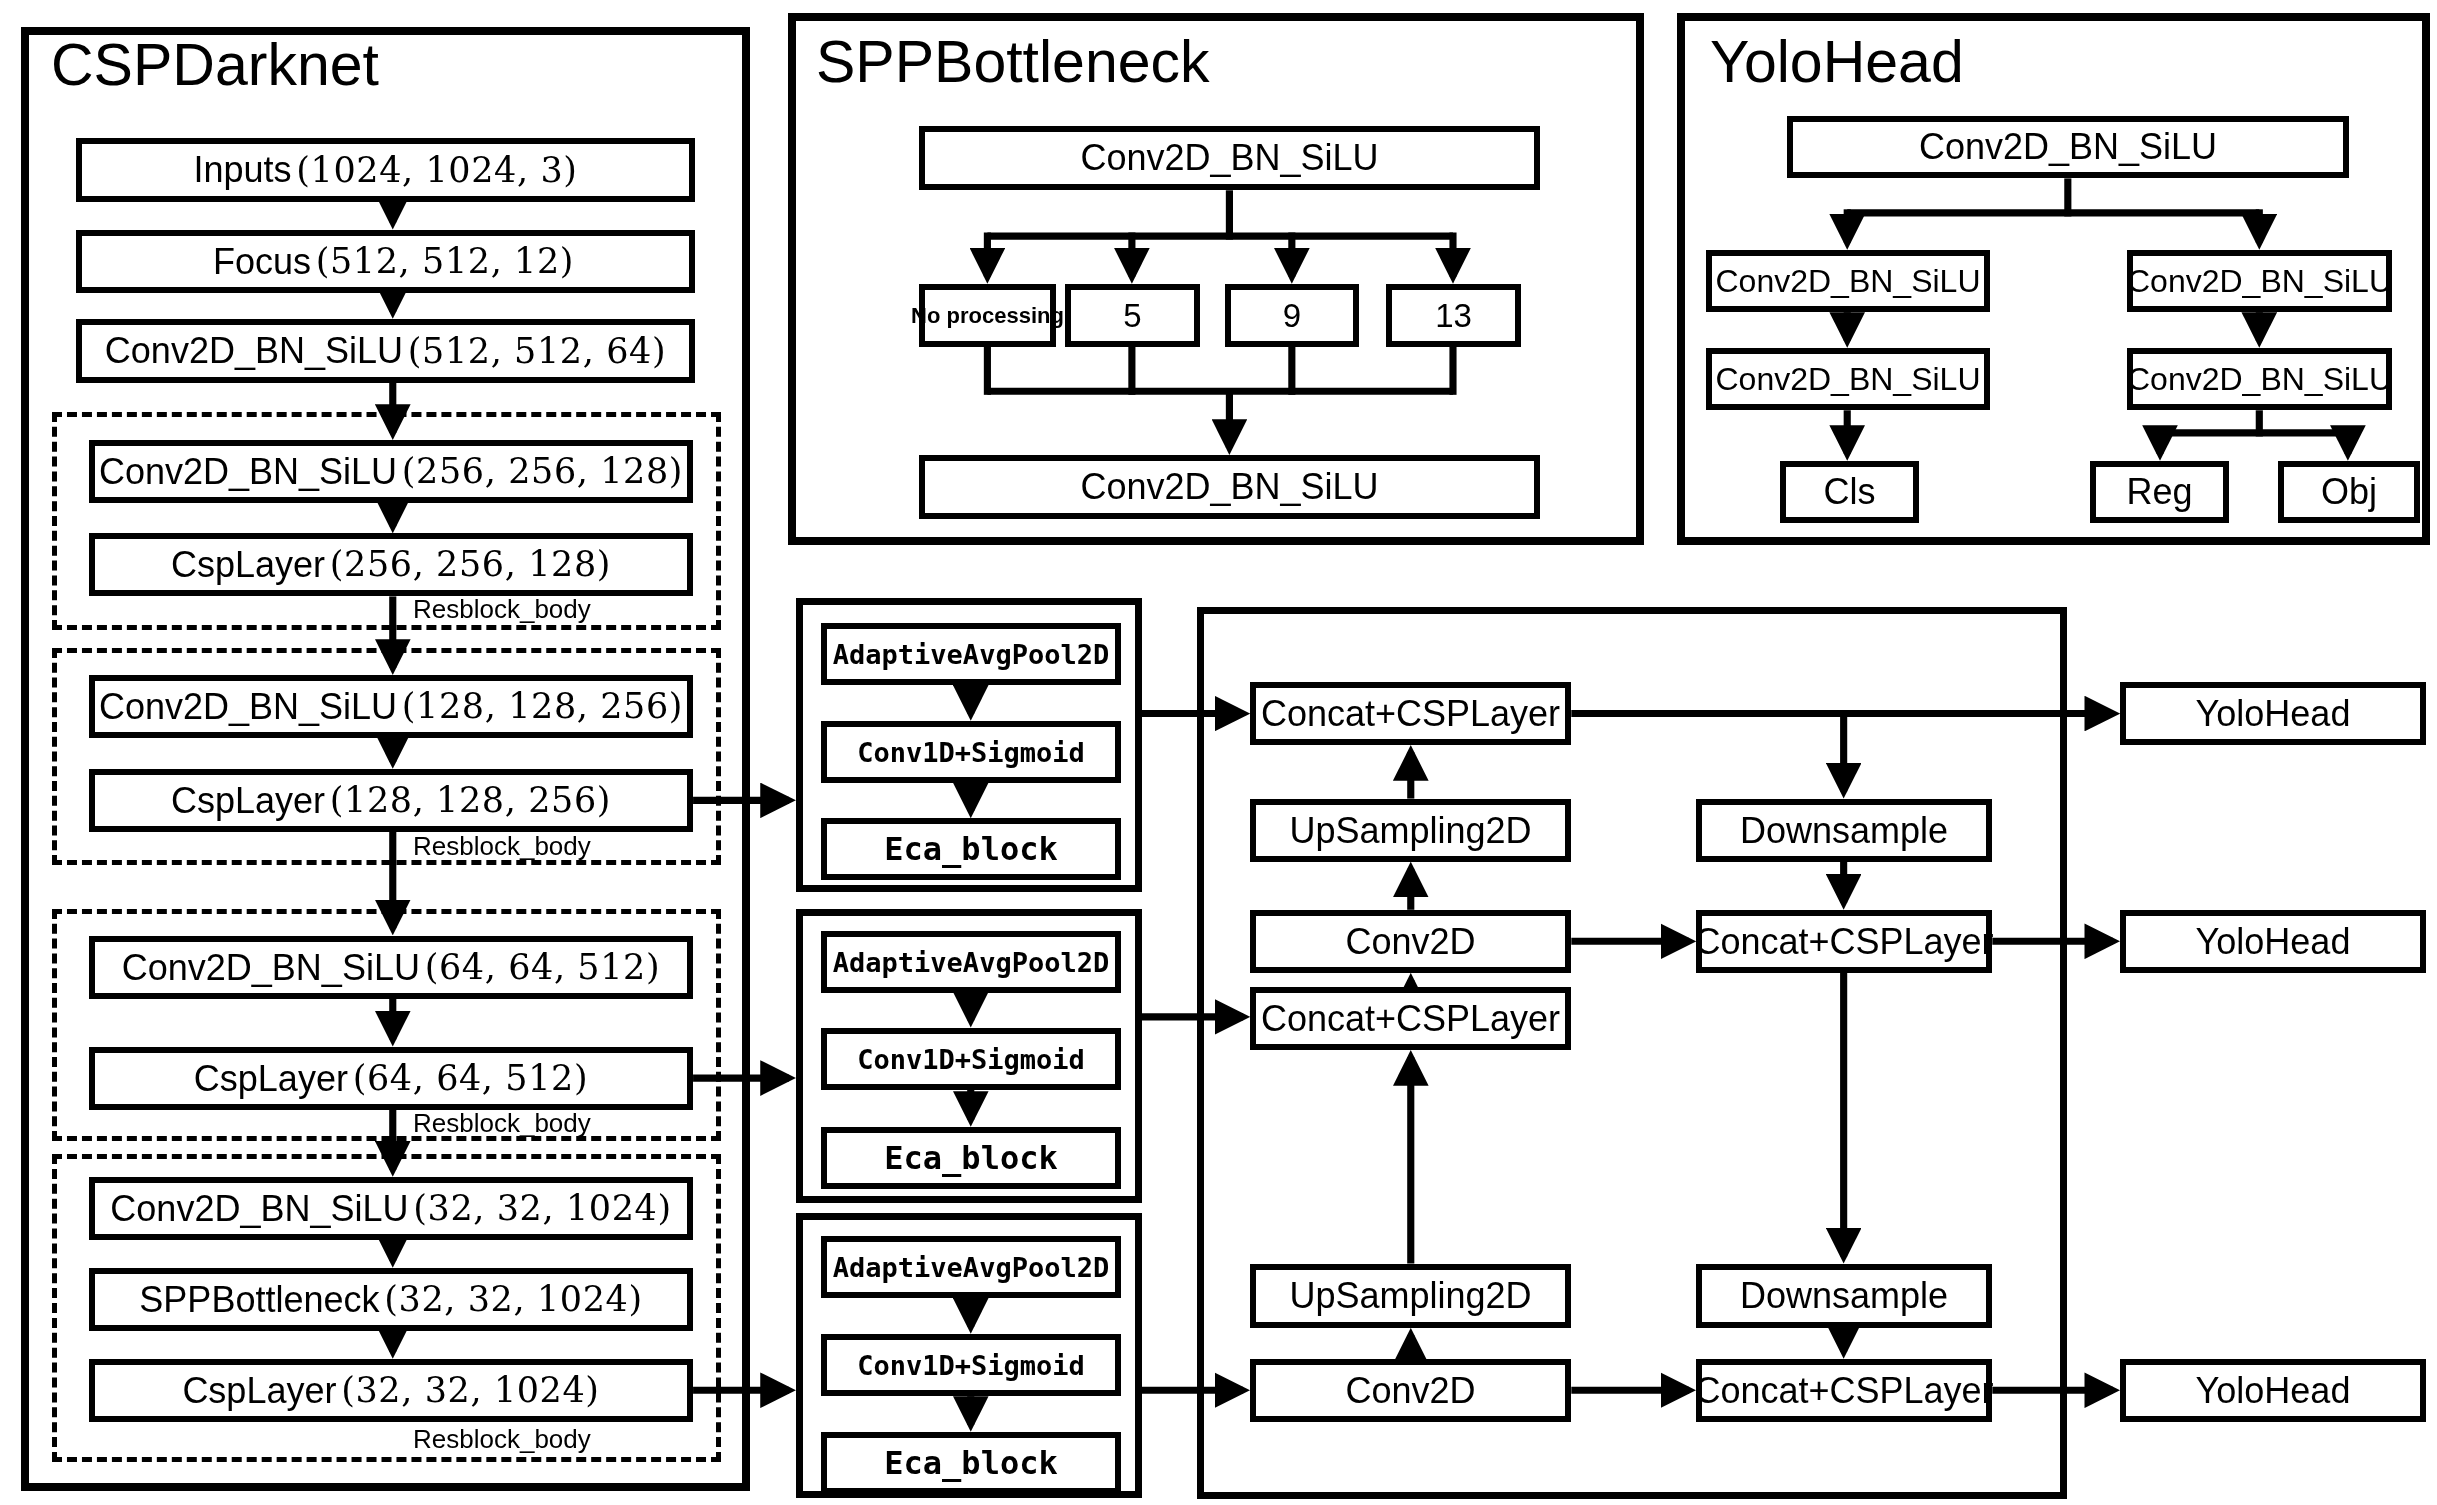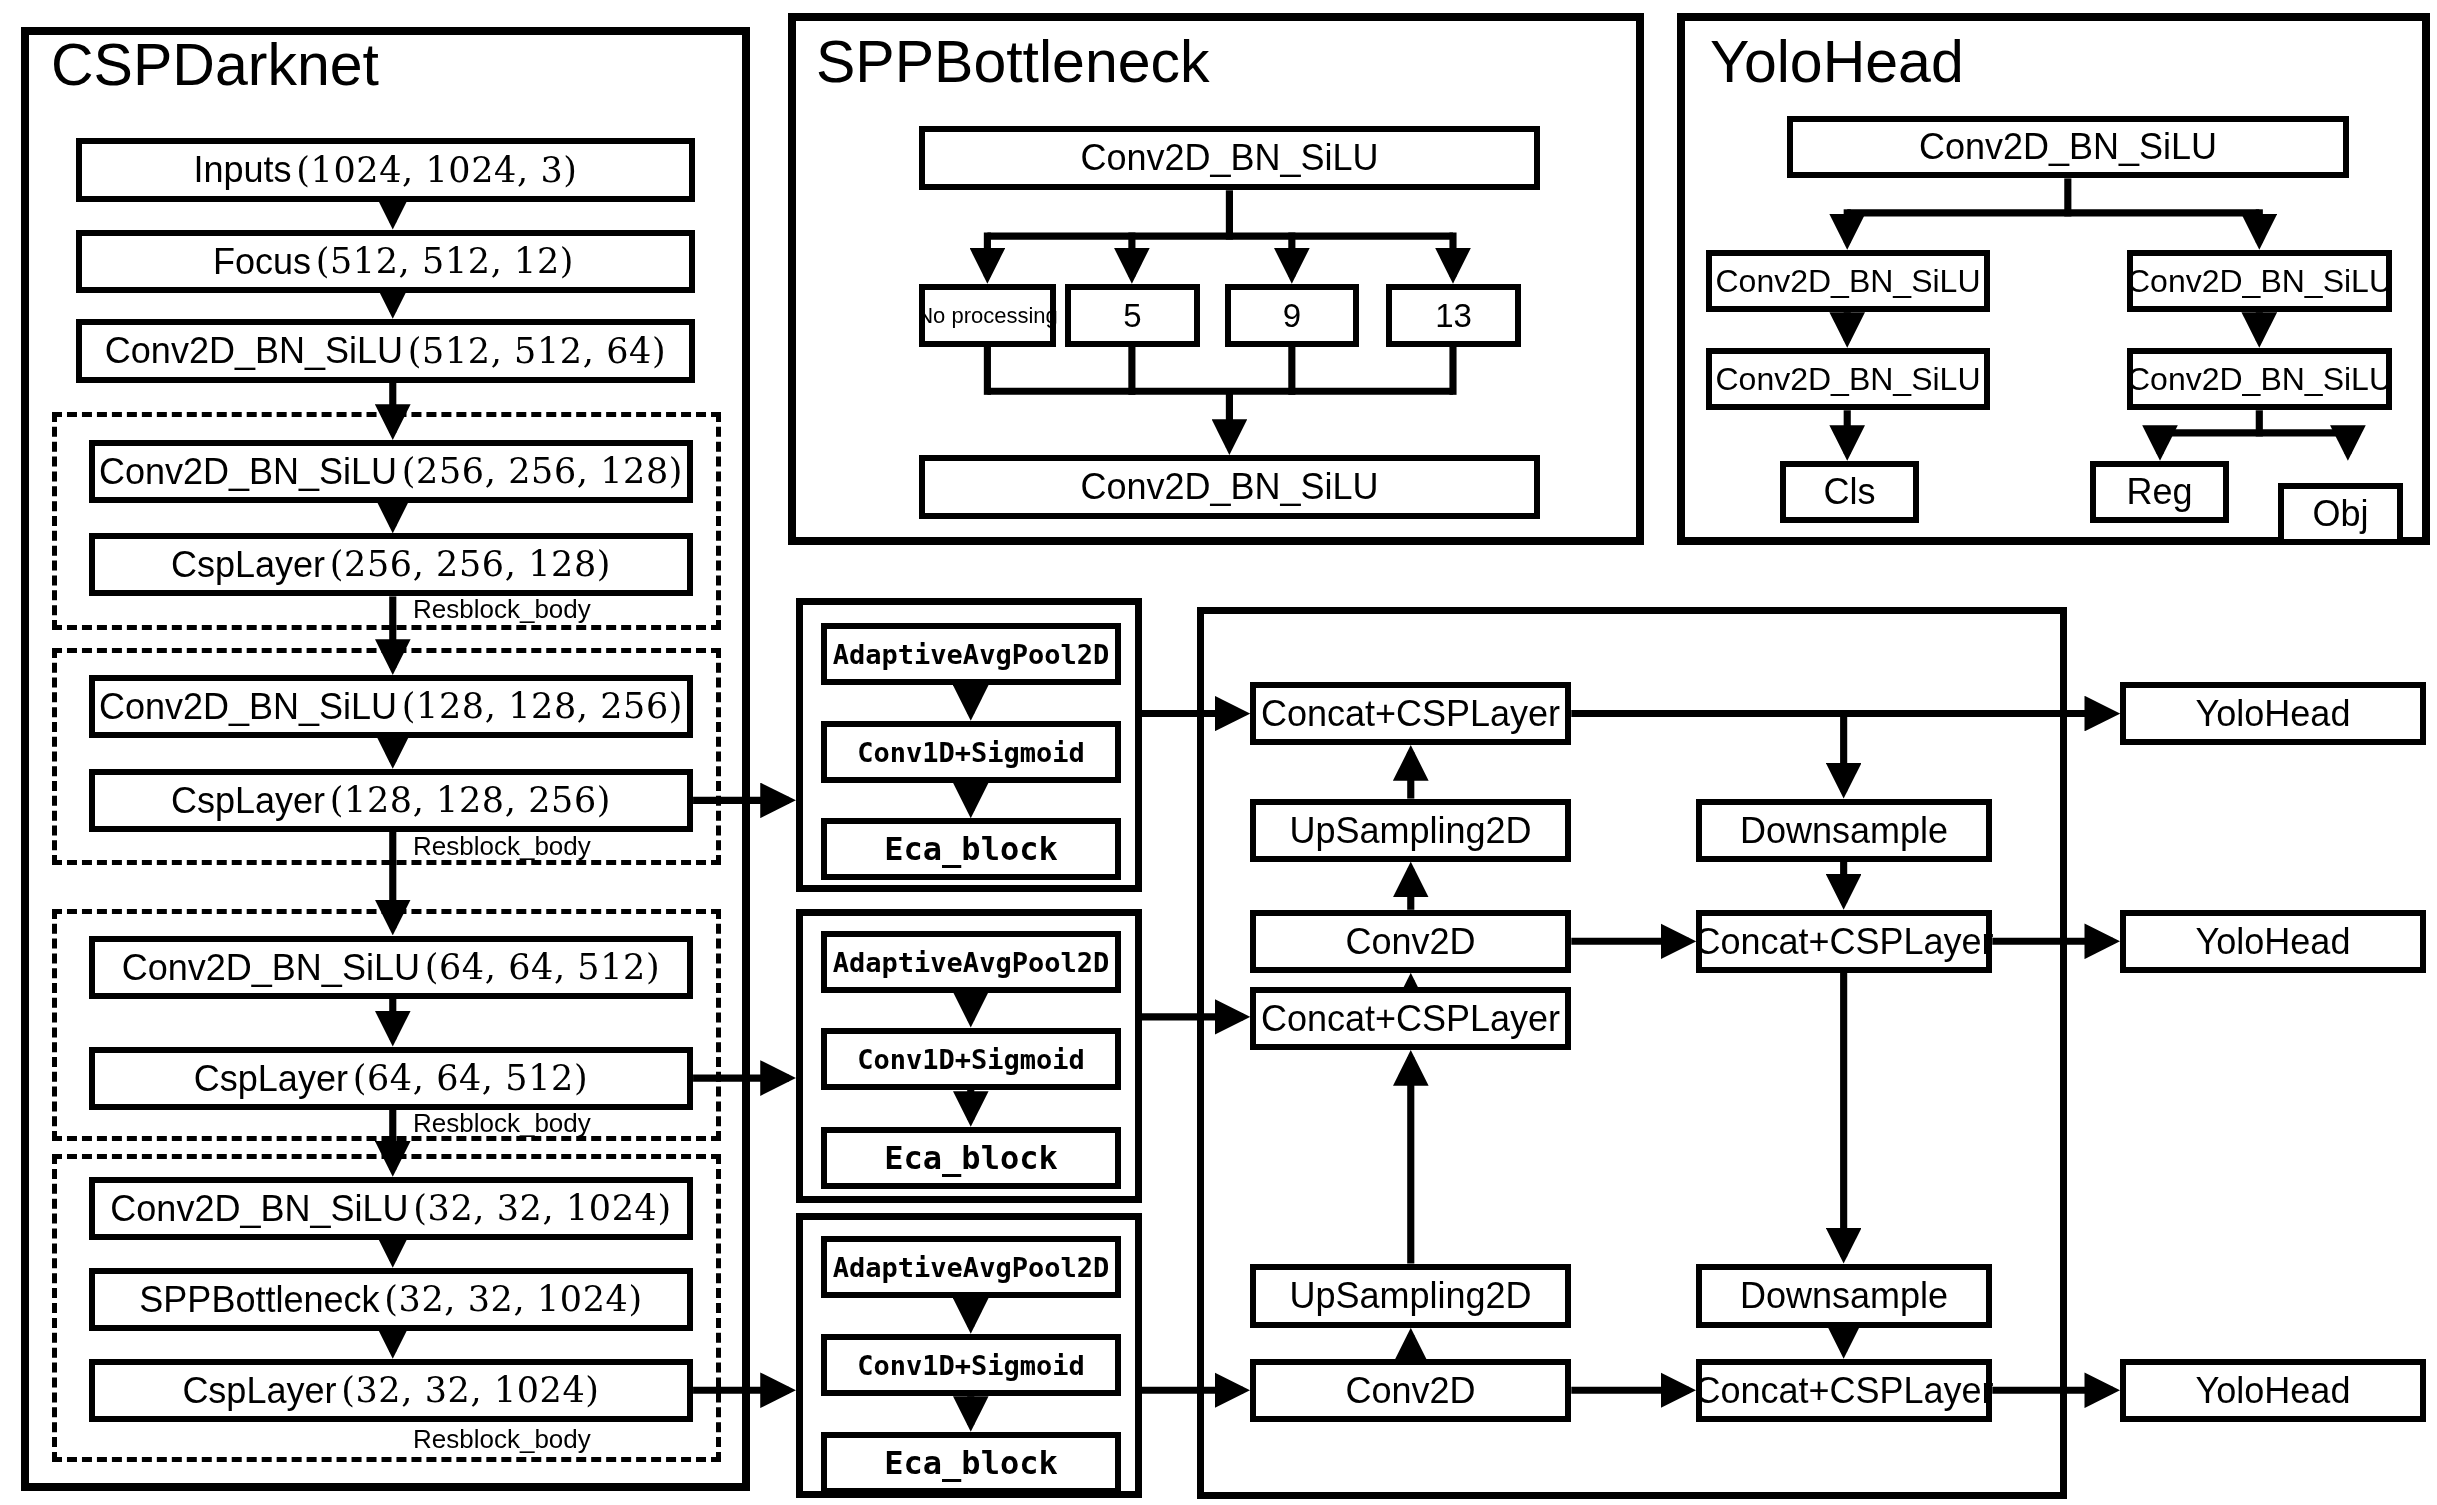--- a/index.html
+++ b/index.html
@@ -168,36 +168,36 @@
   </div>
   <div class="node" style="left:89px;top:1359px;width:604px;height:63px;">
     <span>CspLayer</span>
       <span class="dims">(32, 32, 1024)</span>
   </div>
   <div class="rbtag" style="left:413px;top:1426px;width:297px;">Resblock_body</div>
 
   <div class="panel" style="left:788px;top:13px;width:856px;height:532px;"></div>
   <div class="title" style="left:816px;top:30px;">SPPBottleneck</div>
   <div class="node" style="left:919px;top:126px;width:621px;height:64px;">Conv2D_BN_SiLU</div>
-  <div class="node small" style="left:919px;top:284px;width:137px;height:63px;">No processing</div>
+  <div class="node small" style="left:919px;top:284px;width:137px;height:63px;font-weight:bold;">No processing</div>
   <div class="node num" style="left:1065px;top:284px;width:135px;height:63px;">5</div>
   <div class="node num" style="left:1225px;top:284px;width:134px;height:63px;">9</div>
   <div class="node num" style="left:1386px;top:284px;width:135px;height:63px;">13</div>
   <div class="node" style="left:919px;top:455px;width:621px;height:64px;">Conv2D_BN_SiLU</div>
 
   <div class="panel" style="left:1677px;top:13px;width:753px;height:532px;"></div>
   <div class="title" style="left:1710px;top:30px;">YoloHead</div>
   <div class="node" style="left:1787px;top:116px;width:562px;height:62px;">Conv2D_BN_SiLU</div>
   <div class="node" style="left:1706px;top:250px;width:284px;height:62px;font-size:32px;">Conv2D_BN_SiLU</div>
   <div class="node" style="left:1706px;top:348px;width:284px;height:62px;font-size:32px;">Conv2D_BN_SiLU</div>
   <div class="node" style="left:1780px;top:461px;width:139px;height:62px;">Cls</div>
   <div class="node" style="left:2127px;top:250px;width:265px;height:62px;font-size:32px;">Conv2D_BN_SiLU</div>
   <div class="node" style="left:2127px;top:348px;width:265px;height:62px;font-size:32px;">Conv2D_BN_SiLU</div>
   <div class="node" style="left:2090px;top:461px;width:139px;height:62px;">Reg</div>
-  <div class="node" style="left:2278px;top:483px;width:125px;height:62px;text-align:right;">Obj</div>
+  <div class="node" style="left:2278px;top:461px;width:142px;height:62px;text-align:right;">Obj</div>
 
   <div class="ecabox" style="left:796px;top:598px;width:346px;height:294px;"></div>
   <div class="node mono" style="left:821px;top:623px;width:300px;height:62px;">AdaptiveAvgPool2D</div>
   <div class="node mono" style="left:821px;top:721px;width:300px;height:62px;">Conv1D+Sigmoid</div>
   <div class="node mono-big" style="left:821px;top:818px;width:300px;height:62px;">Eca_block</div>
 
   <div class="ecabox" style="left:796px;top:909px;width:346px;height:294px;"></div>
   <div class="node mono" style="left:821px;top:931px;width:300px;height:62px;">AdaptiveAvgPool2D</div>
   <div class="node mono" style="left:821px;top:1028px;width:300px;height:62px;">Conv1D+Sigmoid</div>
   <div class="node mono-big" style="left:821px;top:1127px;width:300px;height:62px;">Eca_block</div>

